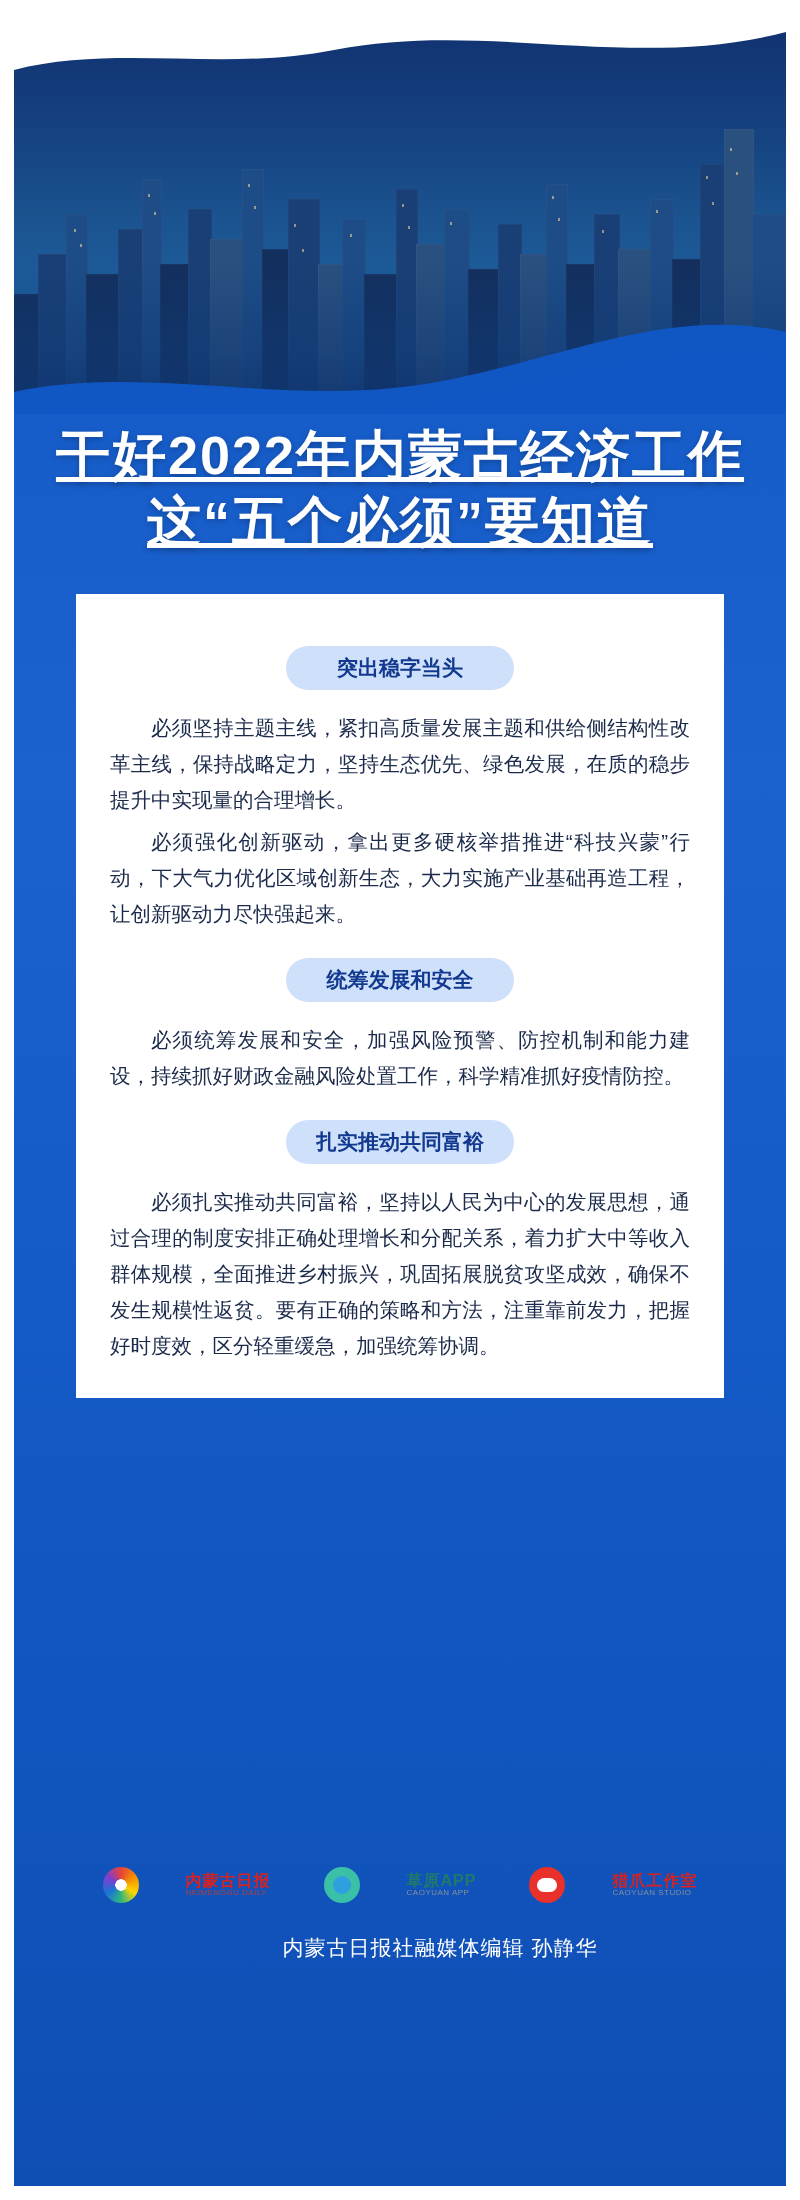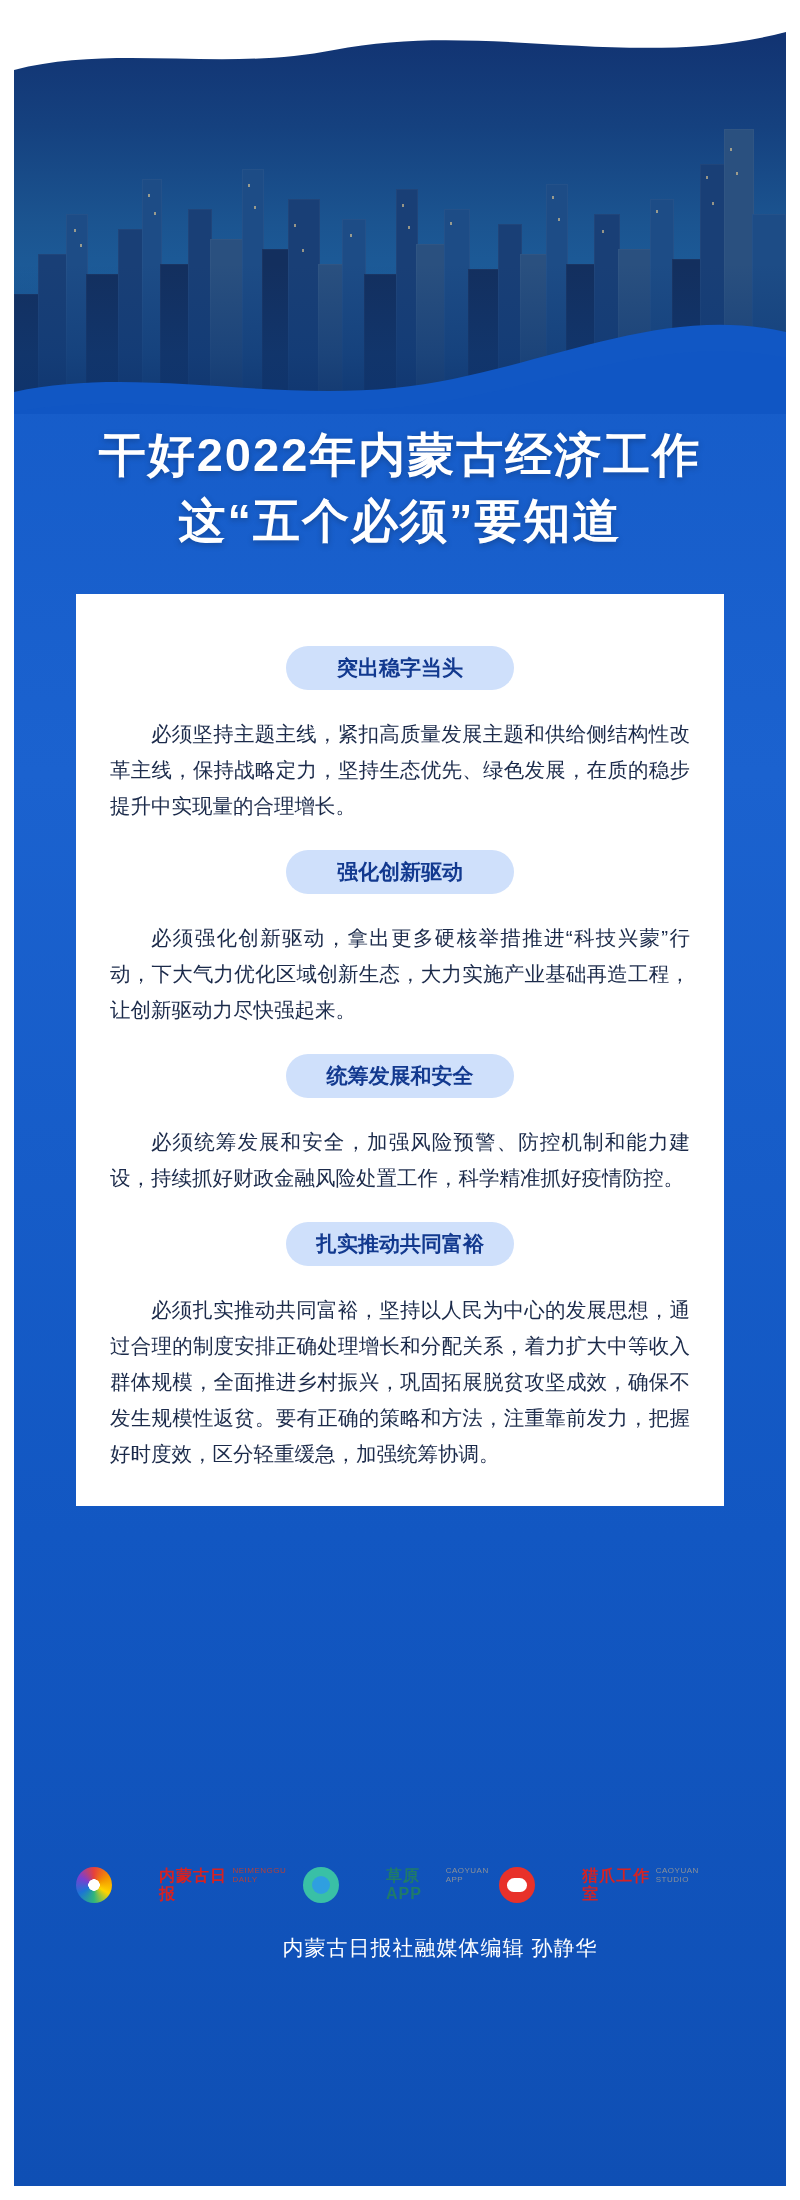--- a/index.html
+++ b/index.html
@@ -91,25 +91,26 @@
   
   .headline {
     position: absolute;
     left: 0;
     top: 408px;
     width: 772px;
     text-align: center;
     color: #ffffff;
   }
   .headline .l1, .headline .l2 {
-    font-size: 47px;
+    font-size: 54px;
     font-weight: bold;
     letter-spacing: 2px;
     line-height: 66px;
     text-shadow: 0 2px 6px rgba(0,0,0,0.25);
+    text-decoration: underline;
   }
   
   .card {
     position: absolute;
     left: 62px;
     top: 580px;
     width: 648px;
     background: #ffffff;
     padding: 26px 0 28px 0;
   }
@@ -118,21 +119,21 @@
     background: #cfe0fb;
     color: #14357f;
     font-size: 21px;
     line-height: 36px;
     padding: 18px 20px 18px 20px;
     text-align: justify;
     font-weight: bold;
   }
   .lead .indent { padding-left: 42px; }
   .pill {
-    margin: 26px auto 26px auto;
+    margin: 26px auto 20px auto;
     display: block;
     width: 228px;
     background: #cfe0fb;
     color: #12398f;
     font-size: 21px;
     font-weight: bold;
     text-align: center;
     line-height: 44px;
     height: 44px;
     border-radius: 22px;
@@ -190,21 +191,21 @@
   .mark-c::after {
     content: "";
     position: absolute;
     left: 8px; top: 11px;
     width: 20px; height: 14px;
     border-radius: 10px 10px 9px 9px;
     background: #ffffff;
   }
   .logo-text {
     display: flex;
-    flex-direction: row;
+    flex-direction: column;
     line-height: 1.1;
     margin-left: 40px;
   }
   .logo-main {
     font-size: 16px;
     font-weight: bold;
     color: #14357f;
     letter-spacing: 1px;
   }
   .logo-main.red { color: #d62222; }
@@ -301,21 +302,20 @@
       <div class="l1">干好2022年内蒙古经济工作</div>
       <div class="l2">这“五个必须”要知道</div>
     </div>
 
     <div class="card">
 
       <div class="pill">突出稳字当头</div>
 
       <p class="para">必须坚持主题主线，紧扣高质量发展主题和供给侧结构性改革主线，保持战略定力，坚持生态优先、绿色发展，在质的稳步提升中实现量的合理增长。</p>
 
-      <div class="pill">强化创新驱动</div>
       <p class="para">必须强化创新驱动，拿出更多硬核举措推进“科技兴蒙”行动，下大气力优化区域创新生态，大力实施产业基础再造工程，让创新驱动力尽快强起来。</p>
 
       <div class="pill">统筹发展和安全</div>
       <p class="para">必须统筹发展和安全，加强风险预警、防控机制和能力建设，持续抓好财政金融风险处置工作，科学精准抓好疫情防控。</p>
 
       <div class="pill">扎实推动共同富裕</div>
       <p class="para">必须扎实推动共同富裕，坚持以人民为中心的发展思想，通过合理的制度安排正确处理增长和分配关系，着力扩大中等收入群体规模，全面推进乡村振兴，巩固拓展脱贫攻坚成效，确保不发生规模性返贫。要有正确的策略和方法，注重靠前发力，把握好时度效，区分轻重缓急，加强统筹协调。</p>
     </div>
 
     <div class="logos" id="logo-row" style="top: 1834px;">

